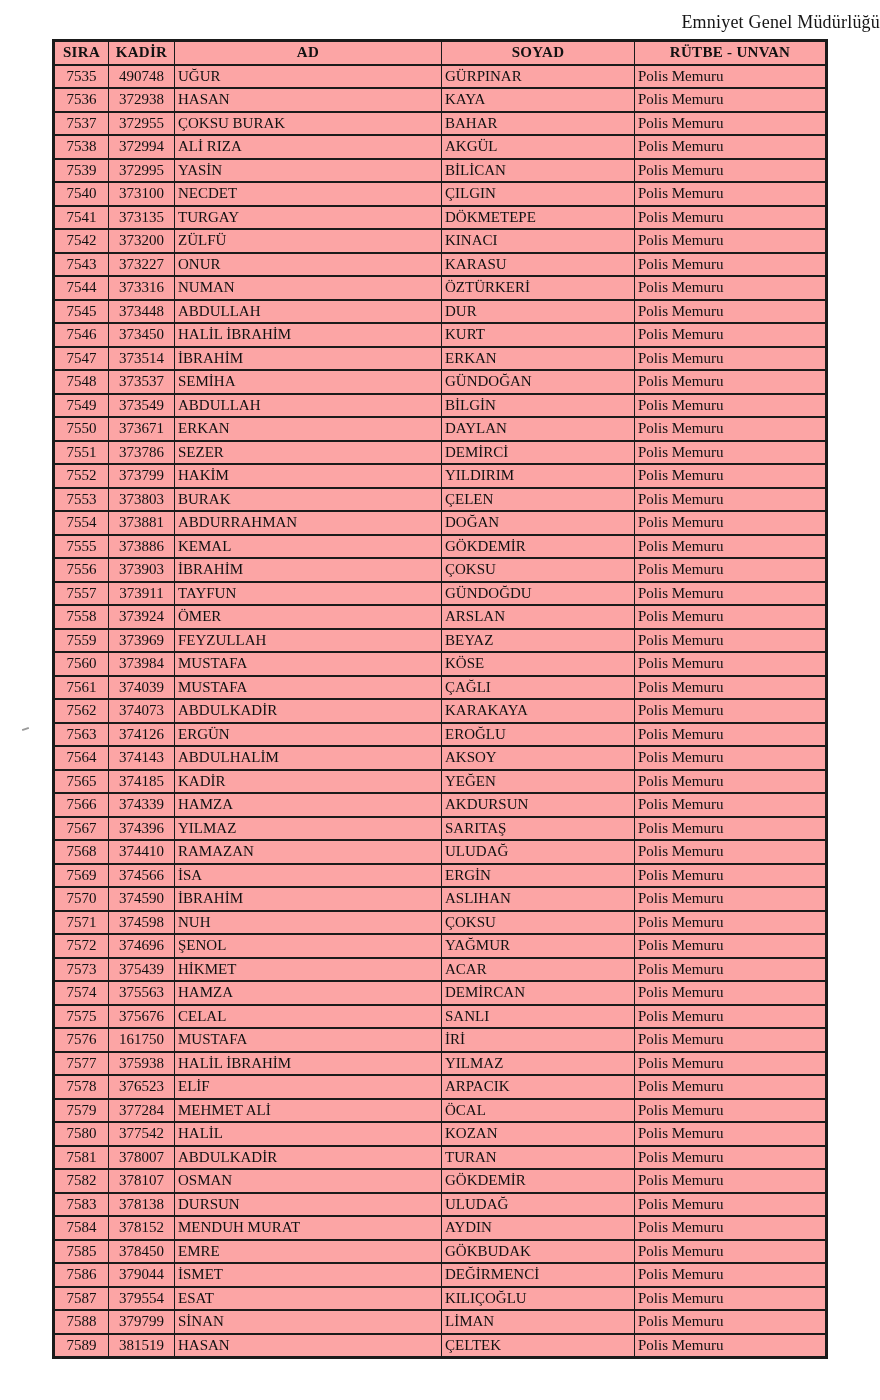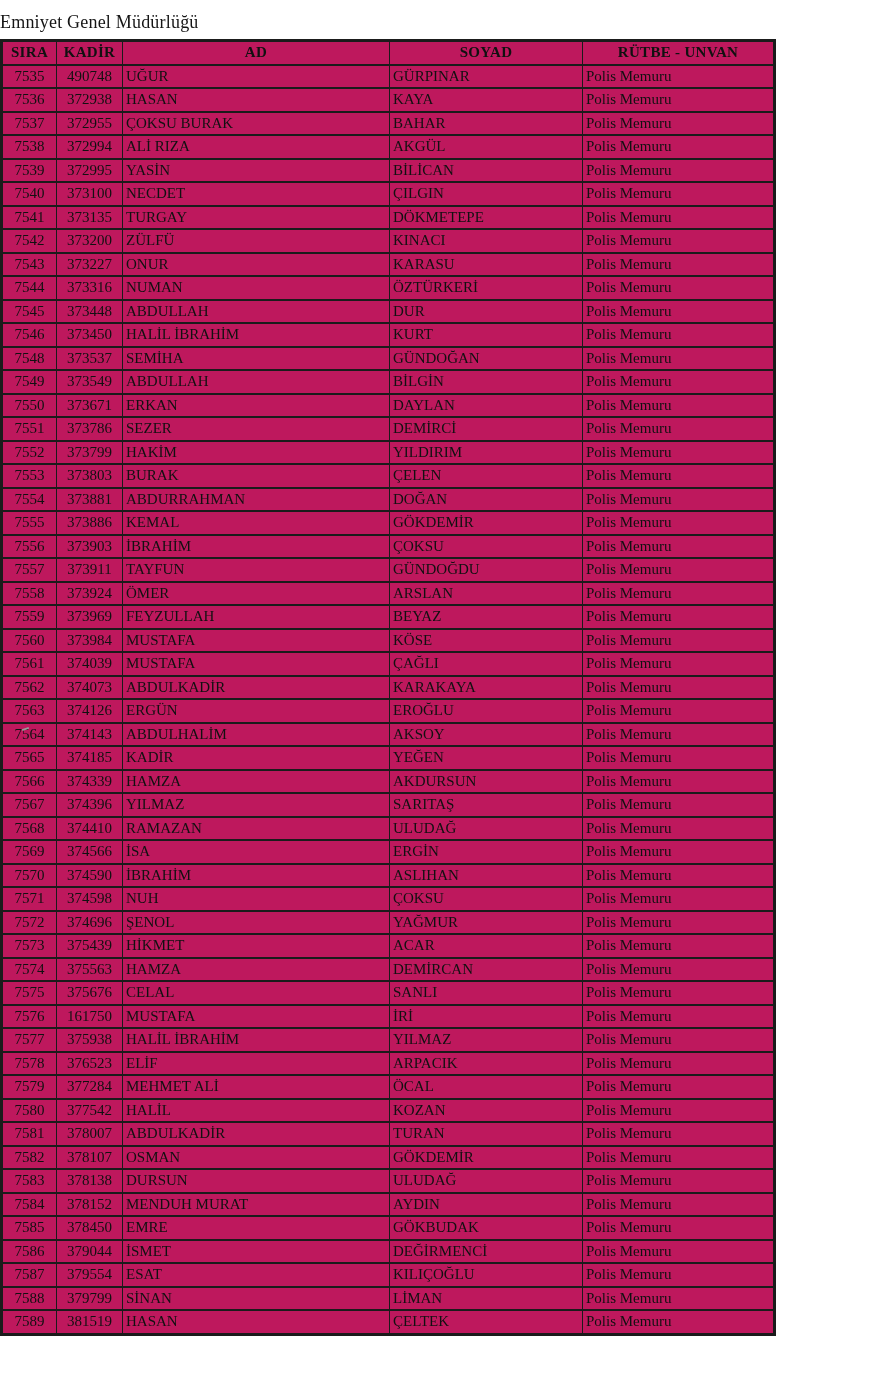--- a/index.html
+++ b/index.html
@@ -7,33 +7,34 @@
     padding: 0;
     background: #ffffff;
     width: 880px;
     height: 1400px;
     font-family: "Liberation Serif", "DejaVu Serif", serif;
     color: #111111;
     position: relative;
     overflow: hidden;
   }
   .doc-title {
-    text-align: left;
+    text-align: right;
     font-size: 18px;
     font-weight: normal;
     padding-top: 12px;
     margin: 0 0 6px 0;
     letter-spacing: 0.2px;
     color: #151515;
   }
   table.roster {
     border-collapse: collapse;
     table-layout: fixed;
     width: 773px;
-    background: #be185d;
+    margin-left: 52px;
+    background: #fca5a5;
   }
   table.roster, table.roster th, table.roster td {
     border: 1px solid #1b1b1b;
   }
   table.roster {
     border-width: 3px;
   }
   table.roster th, table.roster td {
     border-top-width: 2px;
     border-bottom-width: 2px;
@@ -168,20 +169,27 @@
         <td class="c-left">Polis Memuru</td>
       </tr>
       <tr>
         <td class="c-center">7546</td>
         <td class="c-center">373450</td>
         <td class="c-left">HALİL İBRAHİM</td>
         <td class="c-left">KURT</td>
         <td class="c-left">Polis Memuru</td>
       </tr>
       <tr>
+        <td class="c-center">7547</td>
+        <td class="c-center">373514</td>
+        <td class="c-left">İBRAHİM</td>
+        <td class="c-left">ERKAN</td>
+        <td class="c-left">Polis Memuru</td>
+      </tr>
+      <tr>
         <td class="c-center">7548</td>
         <td class="c-center">373537</td>
         <td class="c-left">SEMİHA</td>
         <td class="c-left">GÜNDOĞAN</td>
         <td class="c-left">Polis Memuru</td>
       </tr>
       <tr>
         <td class="c-center">7549</td>
         <td class="c-center">373549</td>
         <td class="c-left">ABDULLAH</td>

